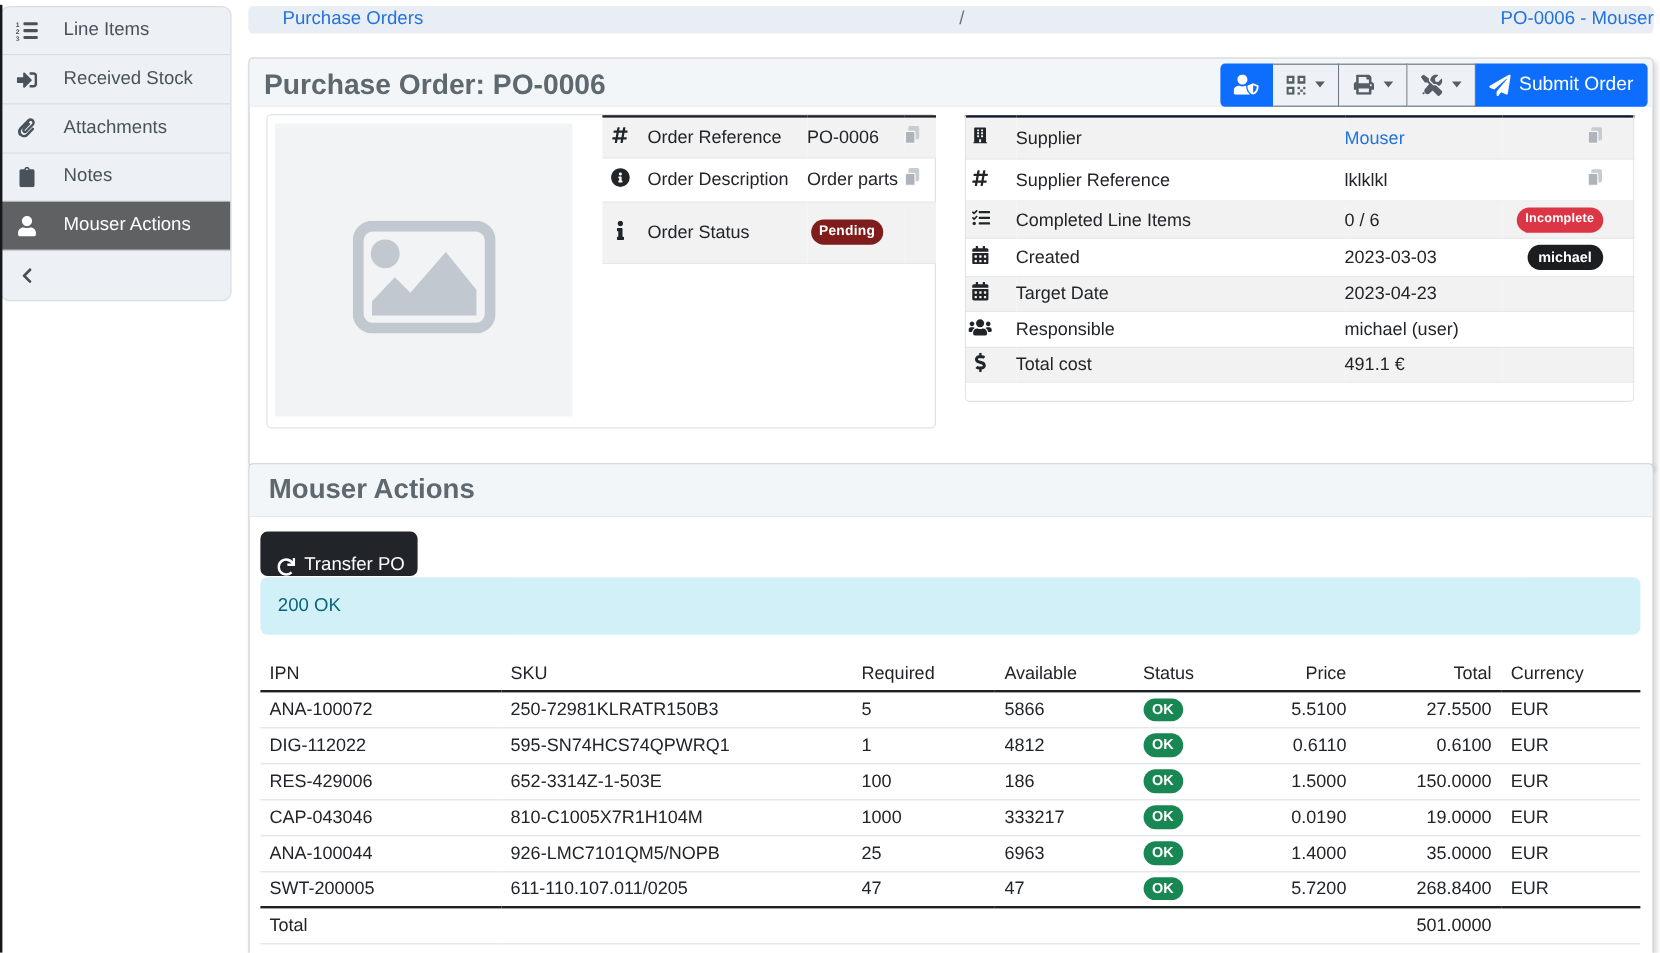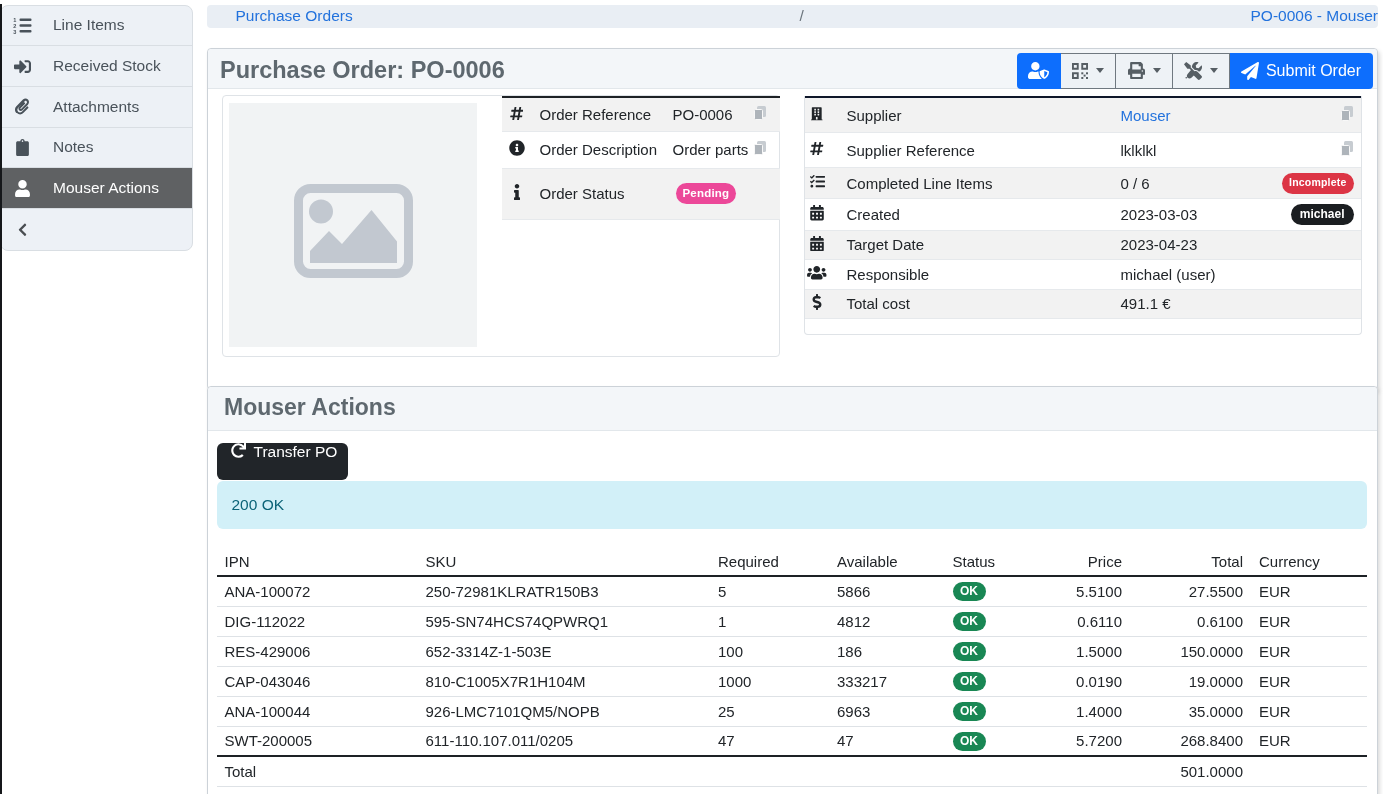--- a/index.html
+++ b/index.html
@@ -66,42 +66,42 @@
   #ltable td.ic { width:38px; text-align:center; padding-right:8px; }
   #ltable td.lbl { width:133px; }
   #ltable td.val { width:auto;margin-top:14px; }
   #ltable td.cp { width:26px; }
   #ltable tr { height:35.4px; }
 
   #rtable { left:803.5px; top:96px; width:558px; border-top:2px solid #0f172a; }
   #rtable td.ic { width:43px; text-align:center; padding-right:16px; }
   #rtable td.lbl { width:274px; } #rtable td.val { overflow:visible; }
   #rtable td.val { width:auto; }
-  #rtable td.bdg { width:110px; text-align:right; padding-right:8px; }
+  #rtable td.bdg { width:110px; text-align:right; padding-right:26px; }
   #rcardside { left:803.5px; top:96px; width:558px; height:239px; border:1px solid #dfe3e7;
     border-top:none; border-radius:0 0 4px 4px; pointer-events:none; }
 
   .badge { display:inline-block; color:#fff; font-weight:bold; font-size:12.5px;
     border-radius:10.5px; padding:3.5px 10px; line-height:1.1; }
-  .badge.gray { background:#ec4899; font-size:11.5px; padding:4px 7px; letter-spacing:0.2px; margin-left:3px;text-align:center; }
+  .badge.gray { background:#7f1d1d; font-size:11.5px; padding:4px 7px; letter-spacing:0.2px; margin-left:3px;text-align:center; }
   .badge.red { background:#dc3545; font-size:10.5px; padding:4.5px 7px; letter-spacing:0.2px; }
   .badge.dark { background:#1b1e21; font-size:12px; padding:4px 9px; }
   .badge.green { background:#198754; font-size:12px; padding:3px 7.5px; }
 
   a.mlink { color:#2272dd; }
 
   
   .cpi { display:inline-block; position:relative; width:13px; height:15px; }
   .cpi .b1 { position:absolute; left:3px; top:0; width:9px; height:11px; background:#c7ccd1; border-radius:1.5px; }
   .cpi .b2 { position:absolute; left:0; top:3.5px; width:9px; height:11px; background:#aeb4ba;
     border-radius:1.5px; border:1px solid #f8f8f8; }
 
   
   #btn-transfer { left:216.5px; top:443px; width:131.5px; height:36.5px; background:#212529;
-    color:#fff; border-radius:6px; display:flex; align-items:flex-start; font-size:15.5px; padding-left:14px; }
+    color:#fff; border-radius:6px; display:flex; align-items:flex-end; font-size:15.5px; padding-left:14px; }
   #alertbox { left:216.5px; top:481px; width:1150.5px; height:48px; background:#d2f0f8;
     border-radius:6px; display:flex; align-items:center; padding-left:15px;
     color:#0c6478; font-size:15.5px; }
 
   
   #mtable { left:216.5px; top:548px; width:1150.5px; border-collapse:collapse;
     table-layout:fixed; font-size:15px; }
   #mtable th { font-weight:normal; text-align:left; height:28px; padding:0 8px;
     border-bottom:2px solid #1d2125; }
   #mtable td { height:30px; padding:0 8px; border-bottom:1px solid #dee2e6; vertical-align:middle; }

